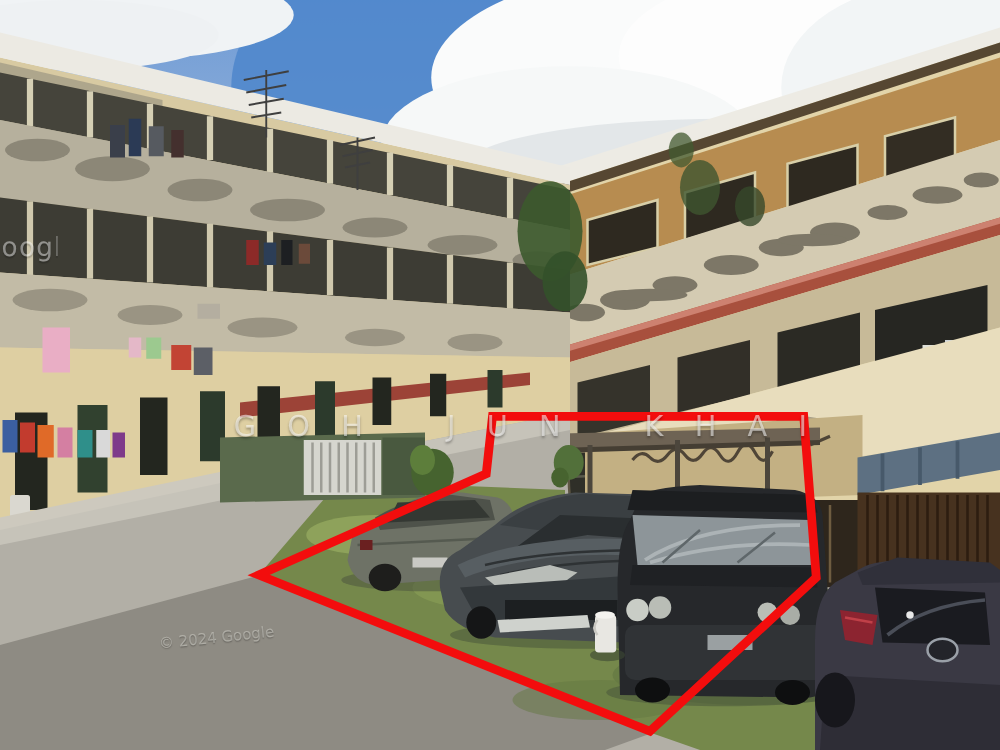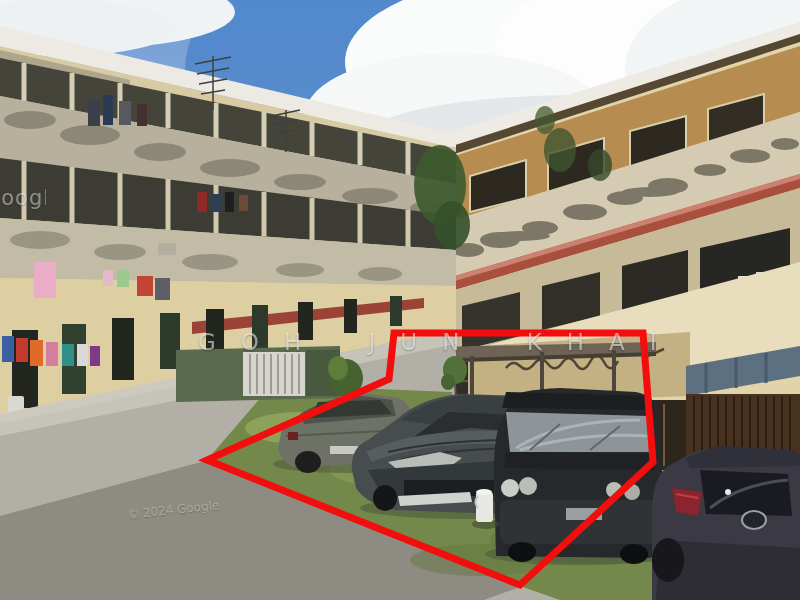--- a/index.html
+++ b/index.html
@@ -3,21 +3,21 @@
 <meta charset="utf-8">
 <style>
   html,body{margin:0;padding:0;background:#222;}
   .stage{
     position:relative;width:800px;height:600px;overflow:hidden;
     font-family:"DejaVu Sans","Liberation Sans",sans-serif;
     background:#b5b2a9;
   }
   .stage svg{position:absolute;left:0;top:0;}
   .wm-center{
-    position:absolute;left:198px;top:329px;
+    position:absolute;left:187px;top:329px;
     font-size:23px;font-weight:500;
     letter-spacing:25px;word-spacing:10px;
     color:rgba(255,255,255,0.55);
     text-shadow:0 1px 2px rgba(0,0,0,0.30);
     white-space:nowrap;pointer-events:none;
   }
   .wm-copyright{
     position:absolute;left:127px;top:503px;
     font-size:12px;color:rgba(235,235,228,0.40);
     transform:rotate(-6deg);

